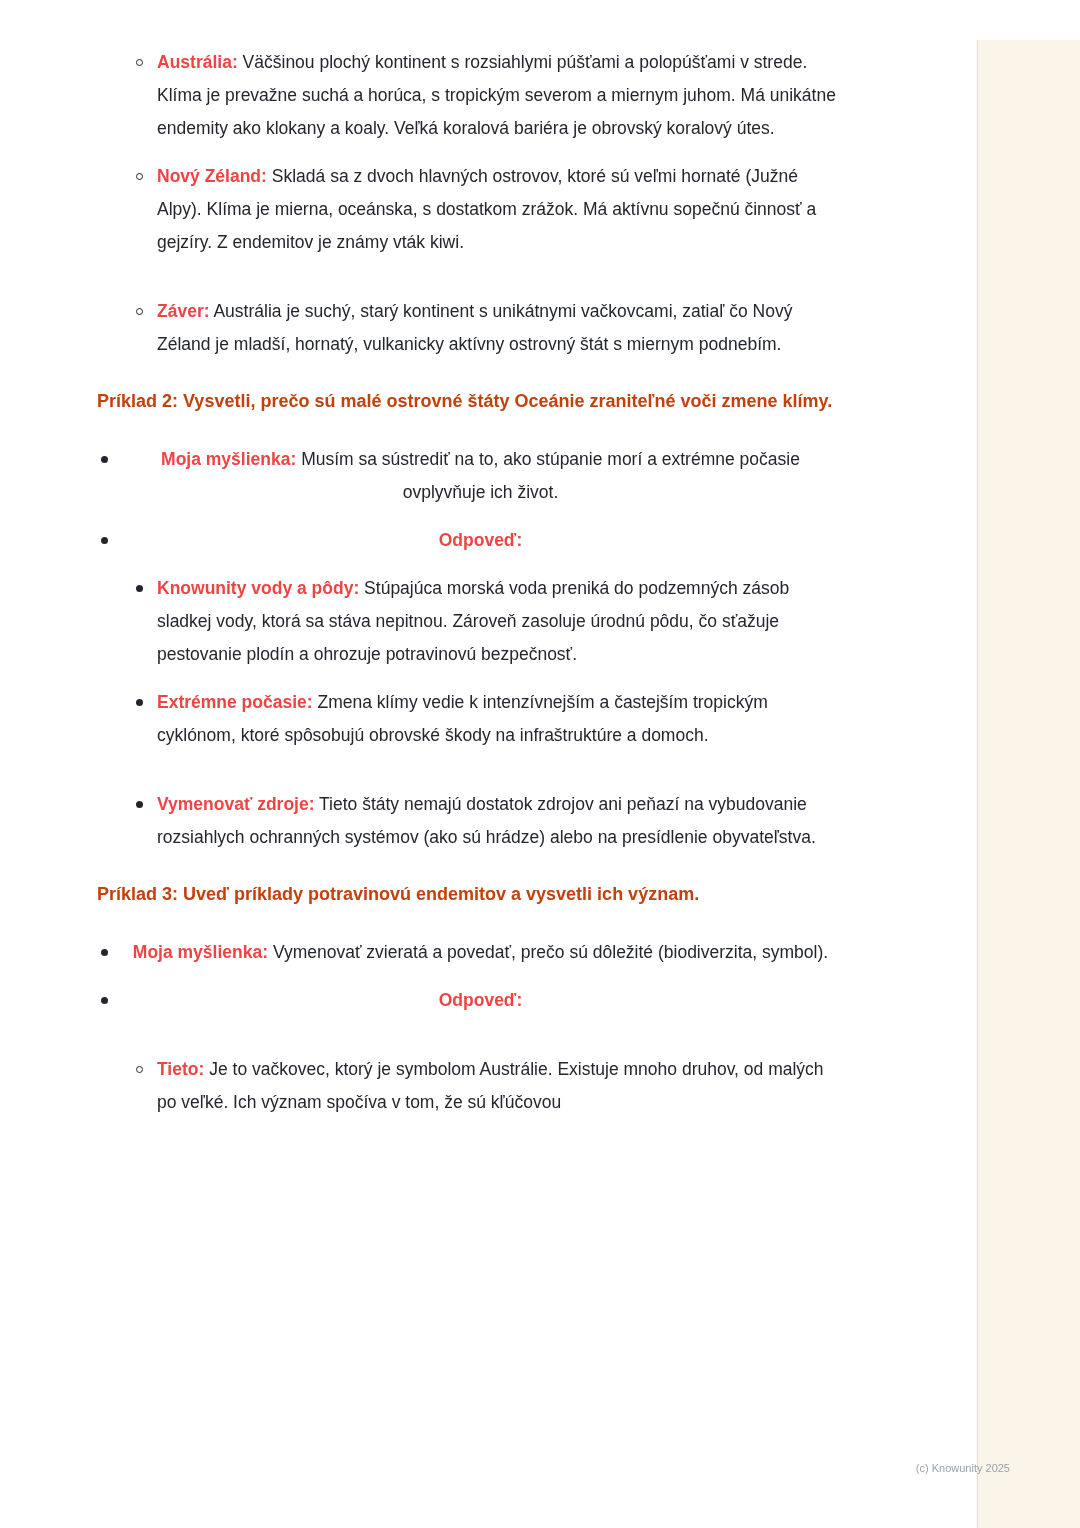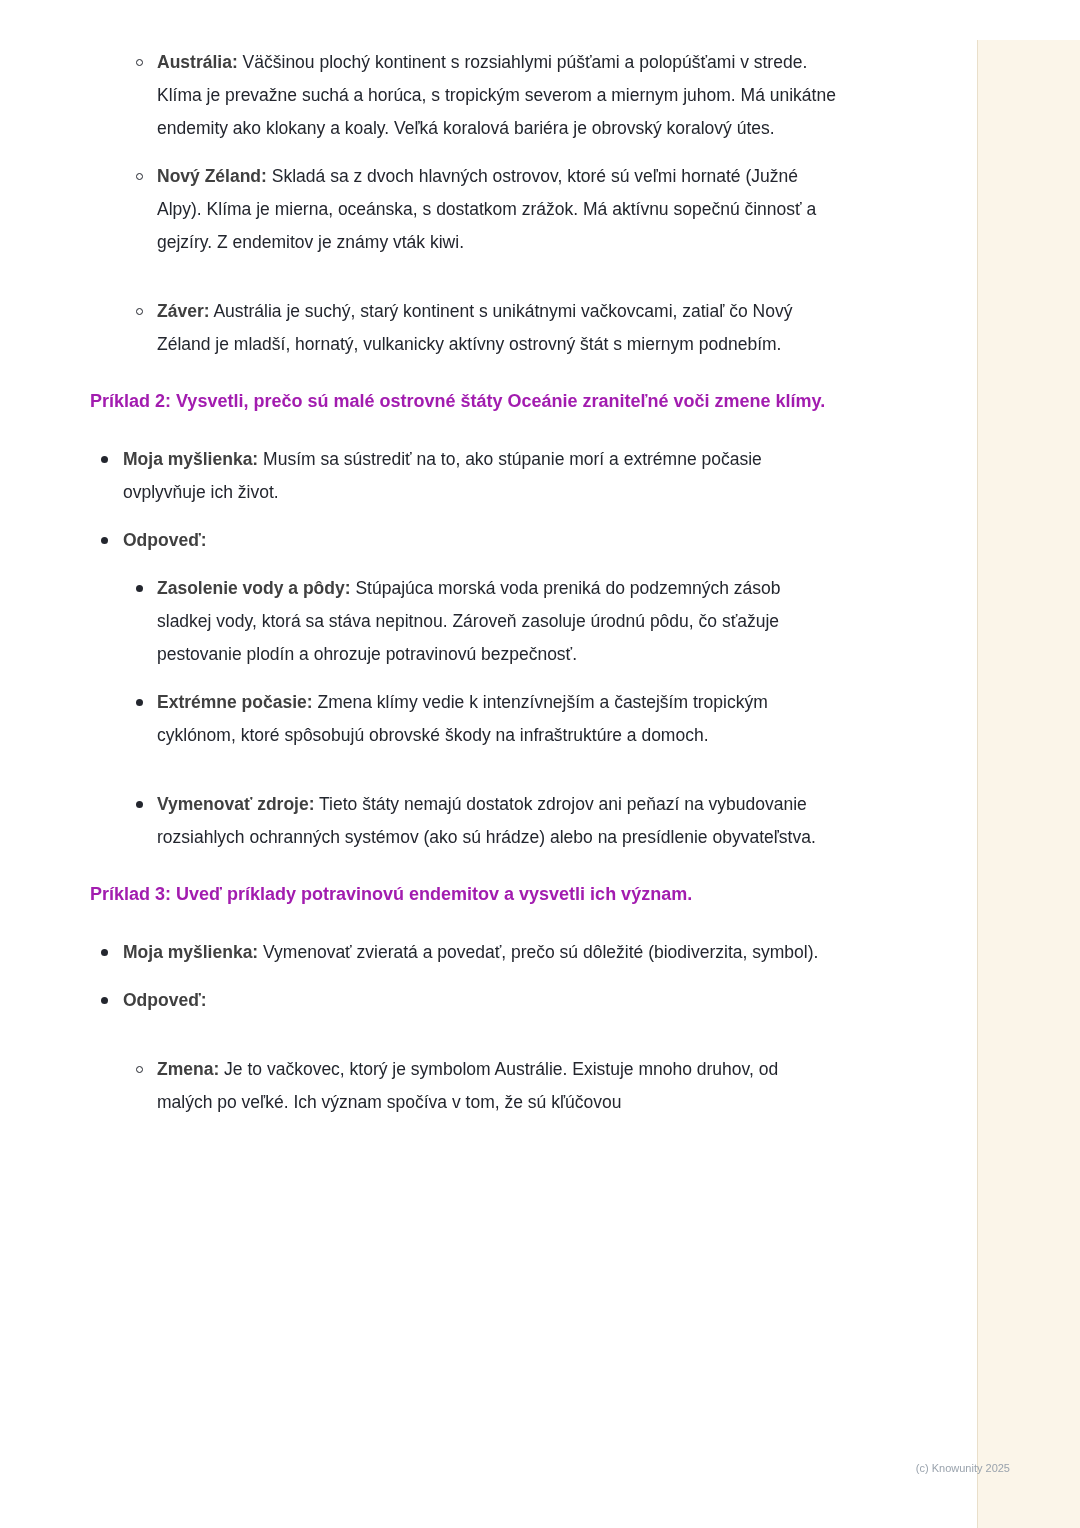--- a/index.html
+++ b/index.html
@@ -20,37 +20,37 @@
   }
   .content {
     position:absolute;
     left:90px; top:46px;
     width:748px;
     font-size:17.5px;
     line-height:33px;
   }
   ul.list { list-style:none; margin:0; padding:0; }
   .li { position:relative; margin:0 0 15px 0; }
-  .li.lvl1 { padding-left:33px; }                      
+  .li.lvl1 { padding-left:33px;text-align:center; }                      
   .li.lvl2 { margin-left:33px; padding-left:34px; }    
   .li:last-child { margin-bottom:0;margin-top:36px; }
   .marker {
     position:absolute; top:13px;
     width:7px; height:7px; border-radius:50%;
     box-sizing:border-box;
   }
   .lvl1 > .marker { left:11px; }
   .lvl2 > .marker { left:13px; }
   .marker.disc { background:#23262e; }
   .marker.circ { border:1.5px solid #23262e; background:transparent; }
-  .b { font-weight:700; color:#404040; }
+  .b { font-weight:700; color:#ef4444; }
   .heading {
     font-size:18px; line-height:36px; font-weight:700;
-    color:#a21caf;
-    margin:22px 0 24px 0;
+    color:#c2410c;
+    margin:22px 0 24px 7px;
   }
   .watermark {
     position:absolute;
     top:1460px; right:70px;
     font-size:11px; line-height:16px;
     color:#9aa3ad;
   }
 </style>
 </head>
 <body>
@@ -86,21 +86,21 @@
         <span class="marker disc"></span>
         <span class="b">Moja myšlienka:</span>
         <span>Musím sa sústrediť na to, ako stúpanie morí a extrémne počasie ovplyvňuje ich život.</span>
       </li>
       <li class="li lvl1">
         <span class="marker disc"></span>
         <span class="b">Odpoveď:</span>
       </li>
       <li class="li lvl2">
         <span class="marker disc"></span>
-        <span class="b">Zasolenie vody a pôdy:</span>
+        <span class="b">Knowunity vody a pôdy:</span>
         <span>Stúpajúca morská voda preniká do podzemných zásob sladkej vody, ktorá sa stáva nepitnou. Zároveň zasoluje úrodnú pôdu, čo sťažuje pestovanie plodín a ohrozuje potravinovú bezpečnosť.</span>
       </li>
       <li class="li lvl2">
         <span class="marker disc"></span>
         <span class="b">Extrémne počasie:</span>
         <span>Zmena klímy vedie k intenzívnejším a častejším tropickým cyklónom, ktoré spôsobujú obrovské škody na infraštruktúre a domoch.</span>
       </li>
       <li class="li lvl2">
         <span class="marker disc"></span>
         <span class="b">Vymenovať zdroje:</span>
@@ -115,21 +115,21 @@
         <span class="marker disc"></span>
         <span class="b">Moja myšlienka:</span>
         <span>Vymenovať zvieratá a povedať, prečo sú dôležité (biodiverzita, symbol).</span>
       </li>
       <li class="li lvl1">
         <span class="marker disc"></span>
         <span class="b">Odpoveď:</span>
       </li>
       <li class="li lvl2">
         <span class="marker circ"></span>
-        <span class="b">Zmena:</span>
+        <span class="b">Tieto:</span>
         <span>Je to vačkovec, ktorý je symbolom Austrálie. Existuje mnoho druhov, od malých po veľké. Ich význam spočíva v tom, že sú kľúčovou</span>
       </li>
     </ul>
 
   </div>
 
   <div class="watermark">(c) Knowunity 2025</div>
 
 </div>
 

